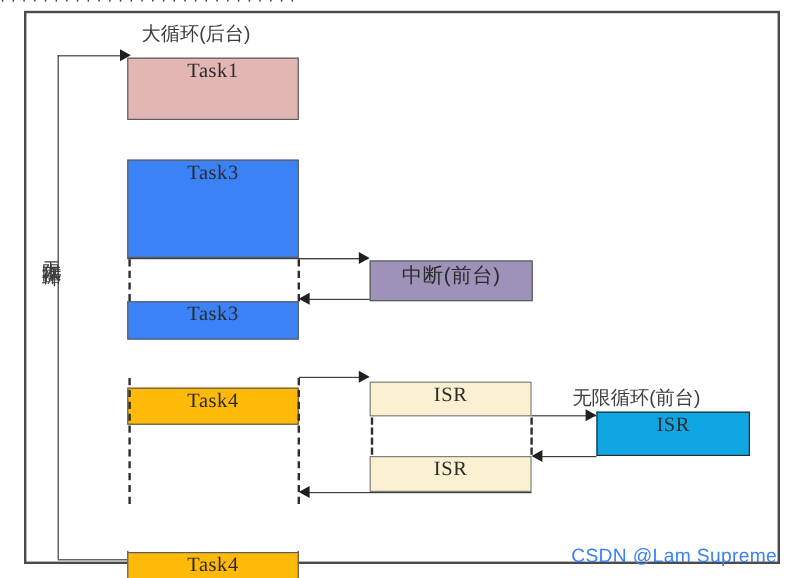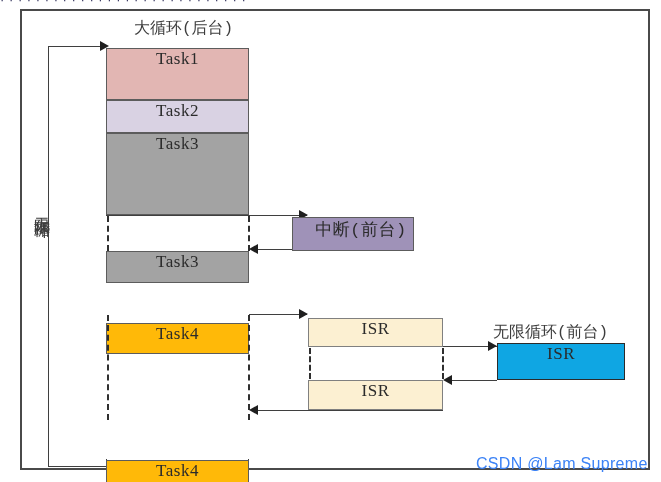--- a/index.html
+++ b/index.html
@@ -40,38 +40,37 @@
     background: #ffffff;
   }
 
   .lbl {
     position: absolute;
     white-space: nowrap;
     color: #3d3d3d;
     font-size: 16px;
   }
   .cjk {
-    font-family: Liberation Mono, monospace;
-    margin-left: 16px;
+    font-family: Liberation Sans, sans-serif;
   }
 
   
   .block {
     position: absolute;
     box-sizing: border-box;
     display: flex;
     align-items: flex-start;
     justify-content: center;
     font-size: 17px;
     color: #2b2b2b;
     letter-spacing: 0.5px;
   }
   .b-task1 { background: #e2b6b3; border: 1px solid #5c5c5c; }
   .b-task2 { background: #d9d2e3; border: 1px solid #5c5c5c; }
-  .b-task3 { background: #a3a3a3; border: 1px solid #5c5c5c; }
+  .b-task3 { background: #3b82f6; border: 1px solid #5c5c5c; }
   .b-task4 { background: #ffb908; border: 1px solid #5c5c5c; margin-top: 40px; }
   .b-isr   { background: #fcf0d2; border: 1px solid #808080; }
   .b-irq   { background: #9f92b8; border: 1px solid #5c5c5c; }
   .b-blue  { background: #0fa6e3; border: 1px solid #2b2b2b; }
 
   
   .hline { position: absolute; height: 0; border-top: 1px solid #3f3f3f; }
   .vline { position: absolute; width: 0; border-left: 1px solid #3f3f3f; }
   .vdash { position: absolute; width: 0; border-left: 2px dashed #2e2e2e; }
 
@@ -123,23 +122,20 @@
 
   <div class="hline" style="left:48px; top:466px; width:200px;"></div>
 
   <div class="vline" style="left:106px; top:459px; height:8px;"></div>
   <div class="vline" style="left:248px; top:459px; height:8px;"></div>
 
   <div class="block b-task1" style="left:106px; top:48px; width:143px; height:52px;">
     <span>Task1</span>
   </div>
 
-  <div class="block b-task2" style="left:106px; top:100px; width:143px; height:33px;">
-    <span>Task2</span>
-  </div>
 
   <div class="block b-task3" style="left:106px; top:133px; width:143px; height:82px;">
     <span>Task3</span>
   </div>
 
   <div class="hline" style="left:106px; top:215px; width:200px;"></div>
   <div class="vdash" style="left:107px; top:216px; height:35px;"></div>
   <div class="vdash" style="left:248px; top:216px; height:35px;"></div>
 
   <div class="block b-task3" style="left:106px; top:251px; width:143px; height:32px;">
@@ -156,21 +152,21 @@
   <div class="block b-task4" style="left:106px; top:420px; width:143px; height:39px;">
     <span>Task4</span>
   </div>
 
   <div class="hline" style="left:249px; top:215px; width:58px;"></div>
   <div class="arw arw-r" style="left:299px; top:210px;"></div>
 
   <div class="hline" style="left:256px; top:249px; width:52px;"></div>
   <div class="arw arw-l" style="left:249px; top:244px;"></div>
 
-  <div class="block b-irq" style="left:292px; top:217px; width:122px; height:34px;">
+  <div class="block b-irq" style="left:308px; top:217px; width:136px; height:34px;">
     <span class="cjk">中断(前台)</span>
   </div>
 
   <div class="hline" style="left:249px; top:314px; width:58px;"></div>
   <div class="arw arw-r" style="left:299px; top:309px;"></div>
 
   <div class="block b-isr" style="left:308px; top:318px; width:135px; height:29px;">
     <span>ISR</span>
   </div>
 

